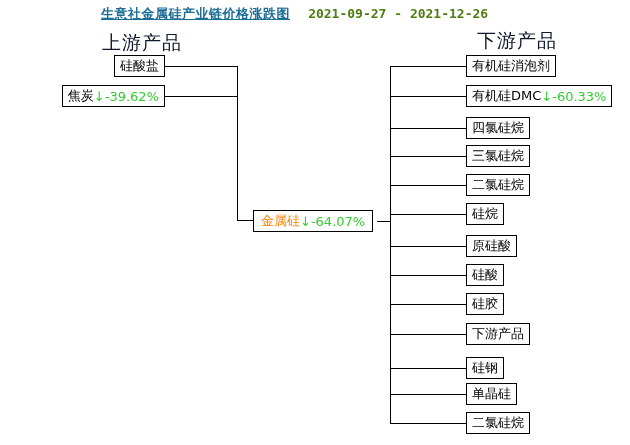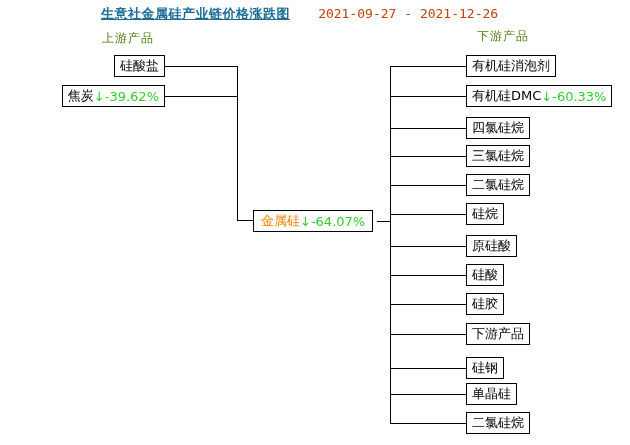--- a/index.html
+++ b/index.html
@@ -9,23 +9,23 @@
     background:#ffffff;
     font-family:"DejaVu Sans",sans-serif;
     overflow:hidden;
   }
   .connectors{position:absolute;left:0;top:0;z-index:0;}
   .title{
     position:absolute;left:101px;top:5px;
     font-size:13px;color:#1b6d96;white-space:nowrap;z-index:1;
   }
   .title .cn{font-weight:bold;text-decoration:underline;letter-spacing:0.5px;}
-  .title .dates{font-family:"DejaVu Sans Mono",monospace;font-weight:normal;margin-left:24px;color:#c2410c;}
+  .title .dates{font-family:"DejaVu Sans Mono",monospace;font-weight:bold;margin-left:14px;color:#4d7c0f;}
   .section-label{
-    position:absolute;font-size:12px;color:#4d7c0f;white-space:nowrap;z-index:1;letter-spacing:1px;
+    position:absolute;font-size:19px;color:#0f172a;white-space:nowrap;z-index:1;letter-spacing:1px;
   }
   .section-label.up{left:102px;top:30px;}
   .section-label.down{left:471px;top:28px;margin-left:6px;}
   .node{
     position:absolute;z-index:2;
     box-sizing:border-box;
     height:22px;
     border:1px solid #000;
     background:#fff;
     display:inline-flex;align-items:center;

